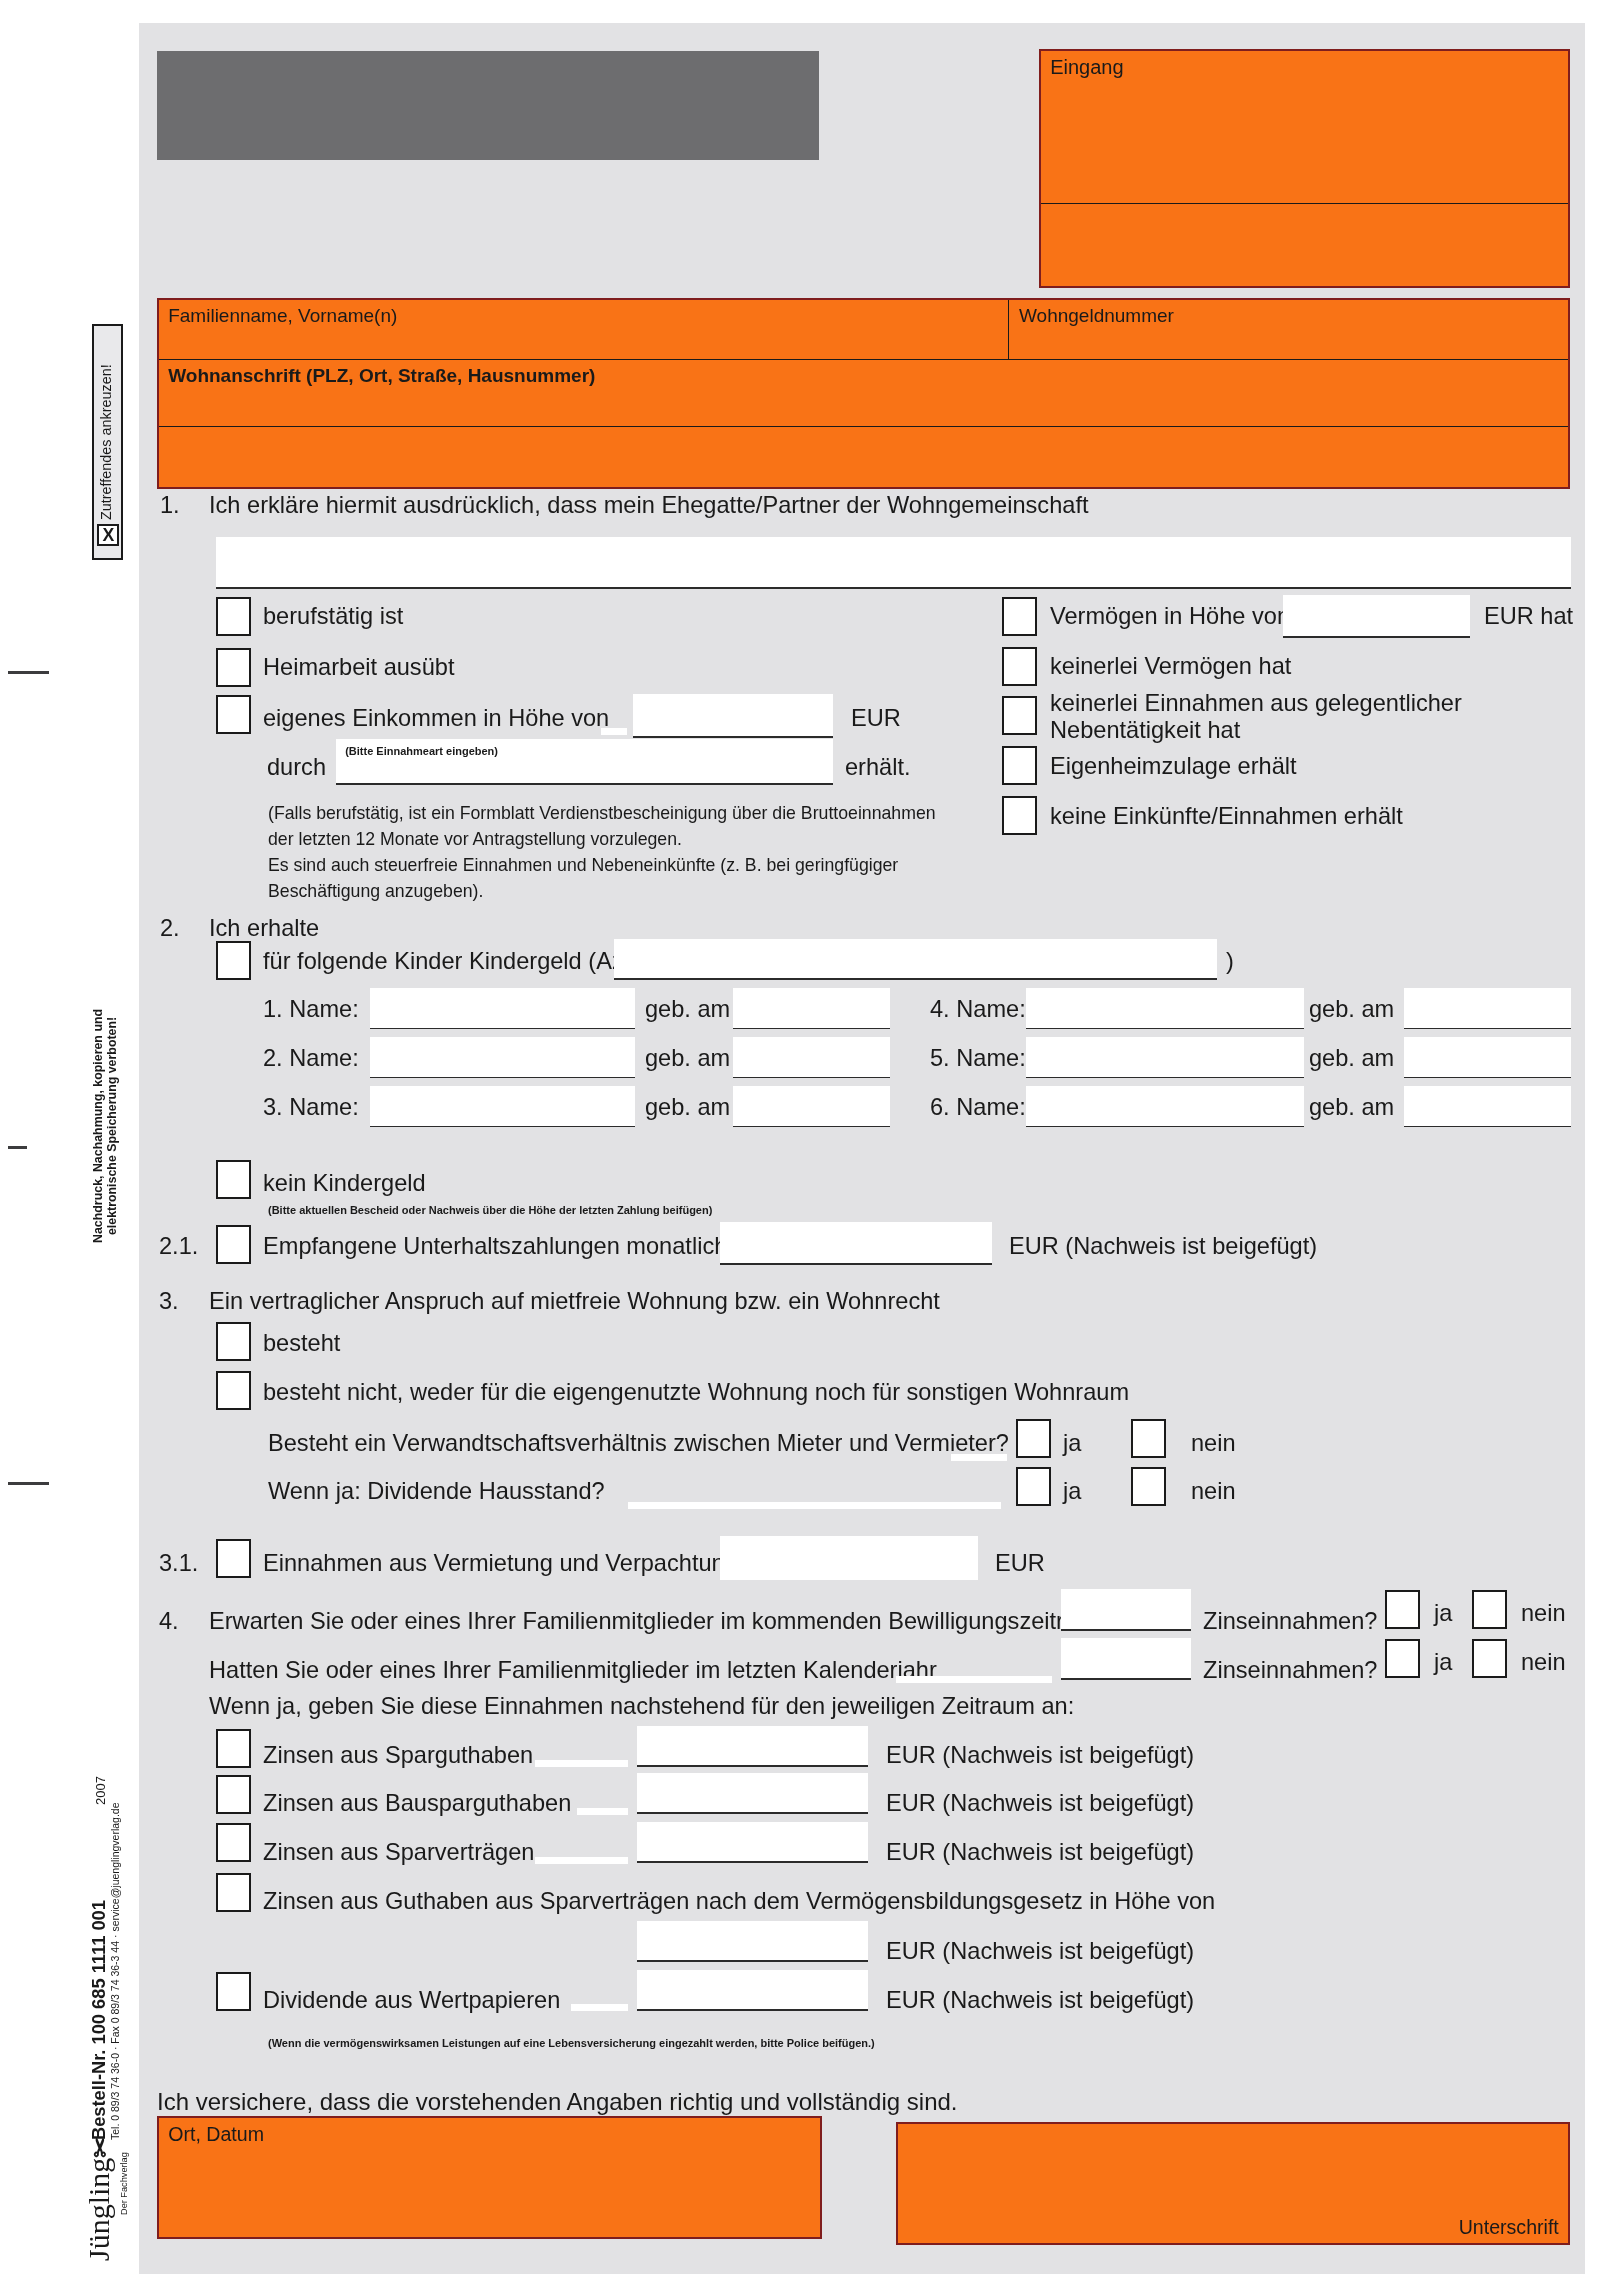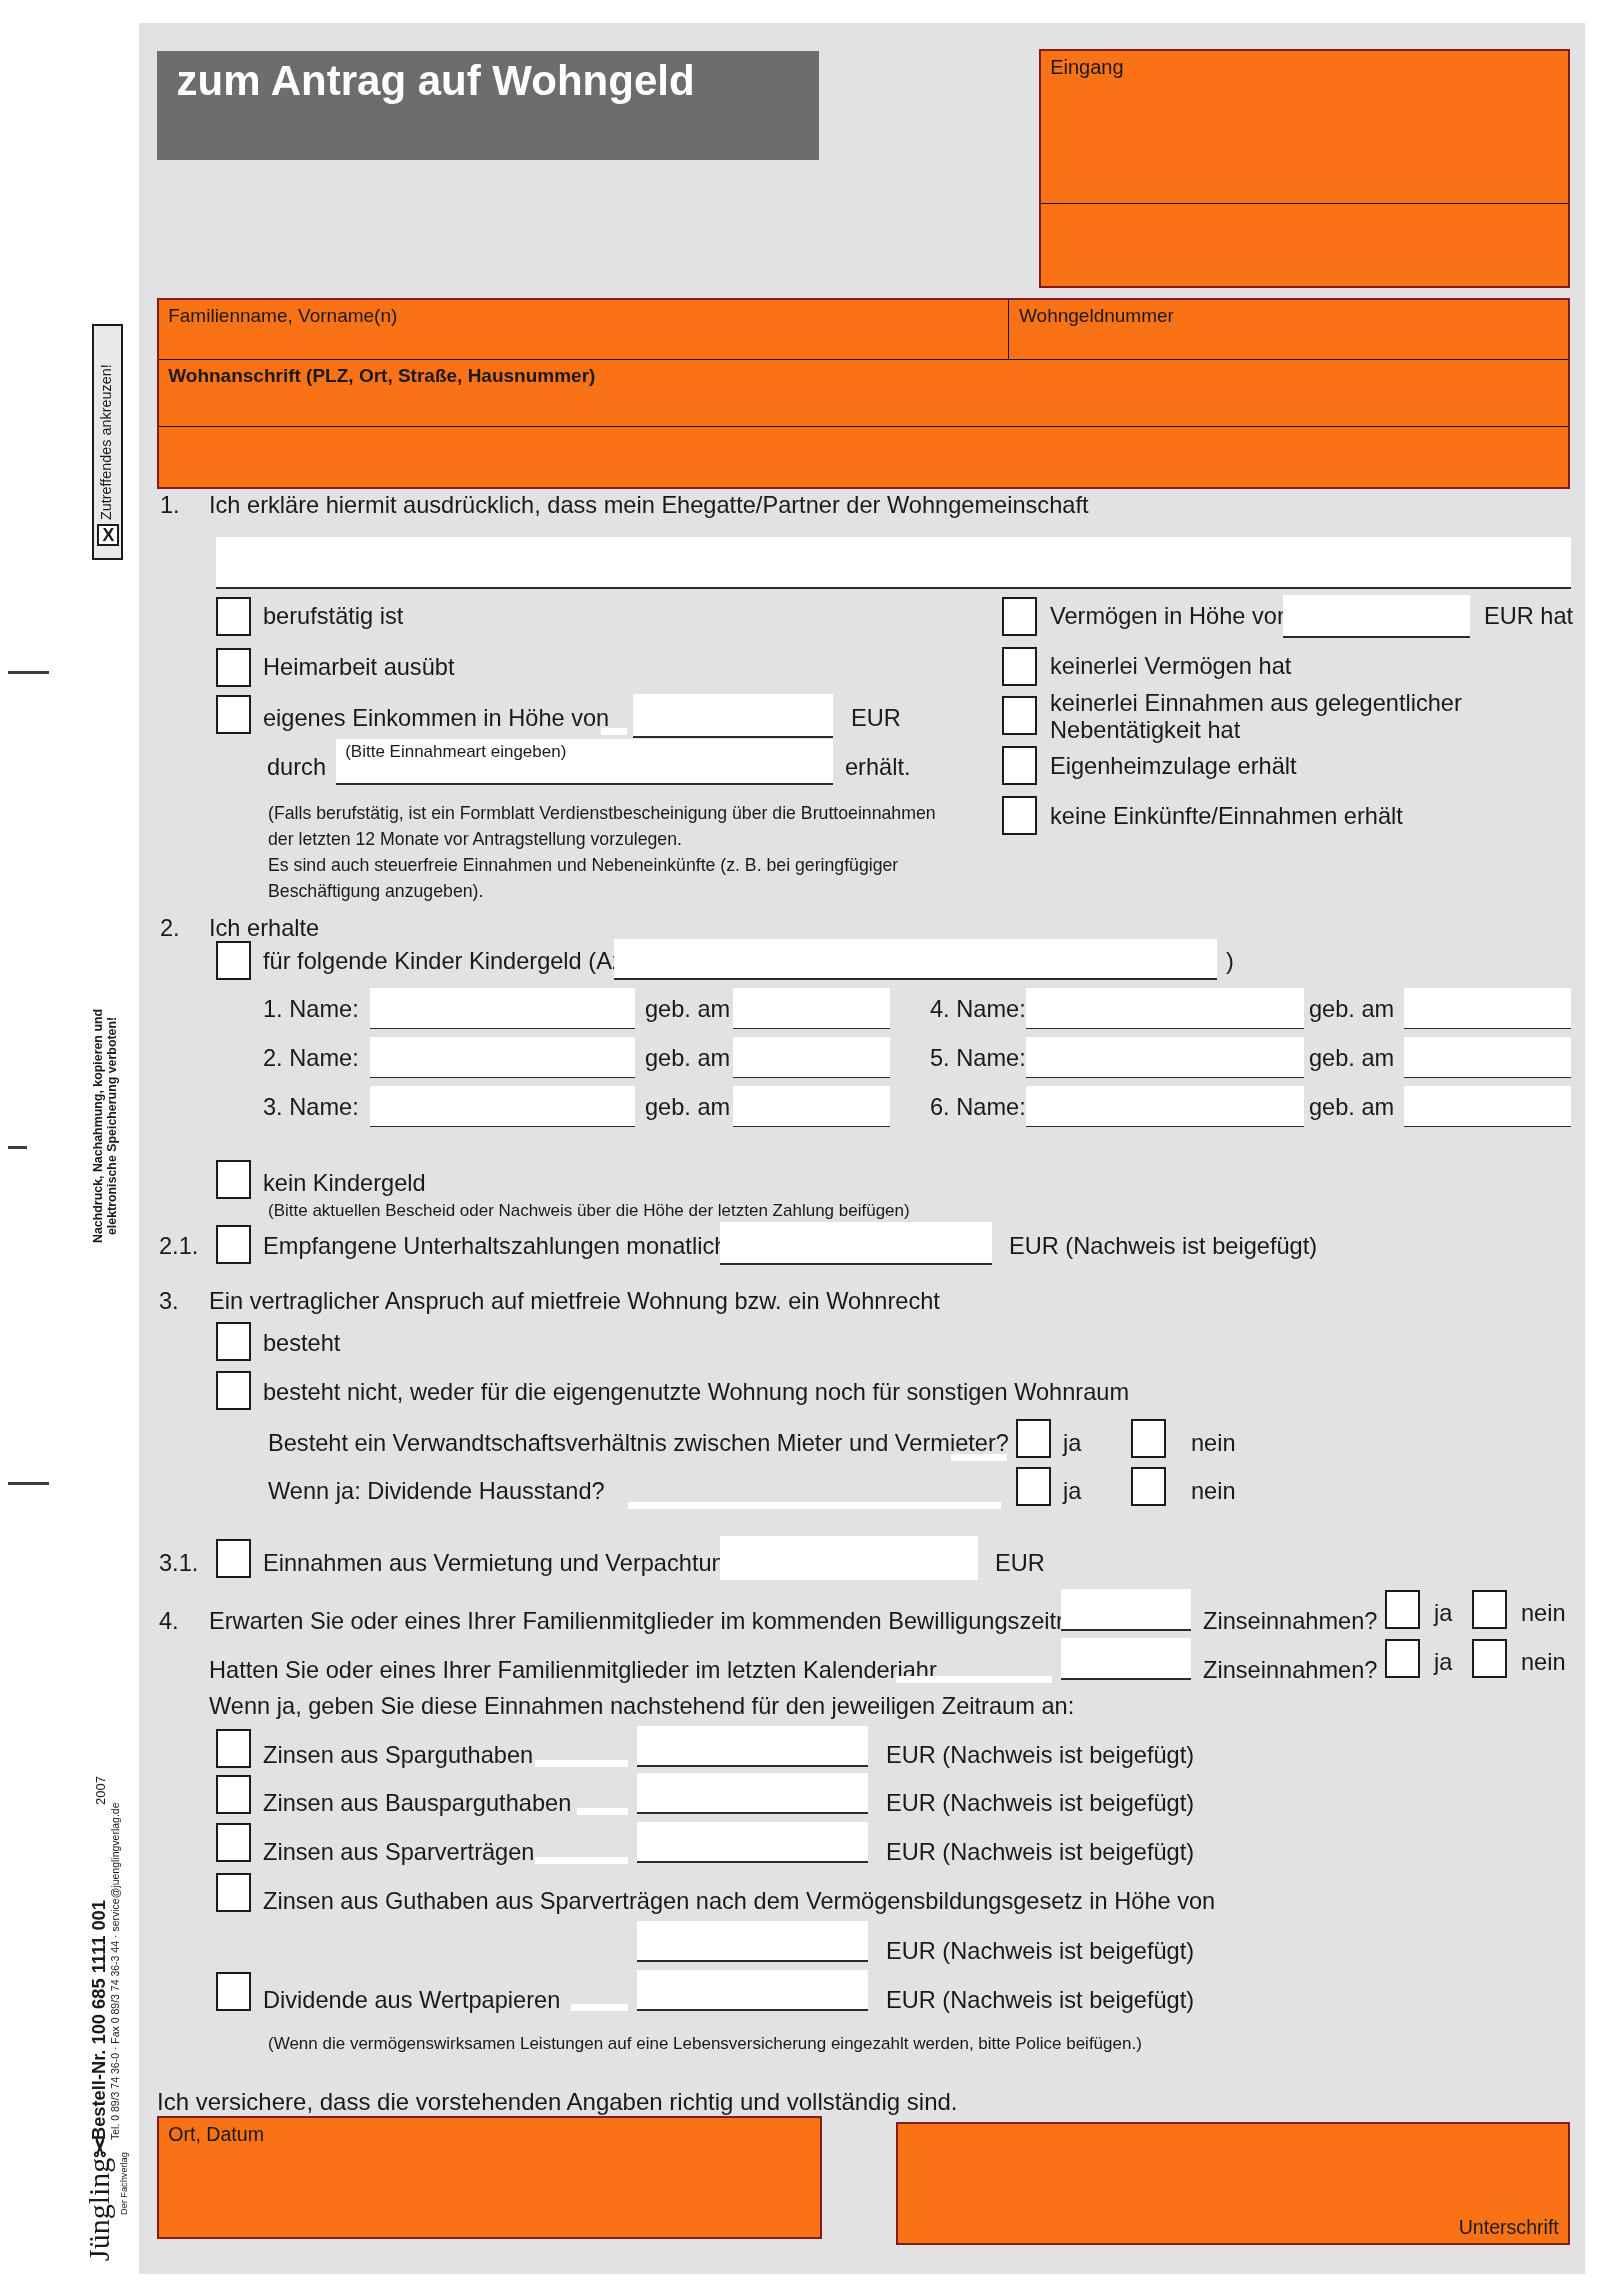--- a/index.html
+++ b/index.html
@@ -11,21 +11,21 @@
   .page{position:absolute;left:139px;top:23px;width:1446px;height:2251px;background:#e2e2e4;}
   .titlebox{position:absolute;left:157px;top:51px;width:662px;height:109px;background:#6d6d6f;
     color:#ffffff;font-weight:bold;font-size:42px;line-height:50px;padding:5.2px 0 0 19.6px;box-sizing:border-box;}
   .frame{position:absolute;background:#f97316;border:2px solid #7f1d1d;box-sizing:border-box;}
   .cb{position:absolute;width:35px;height:39px;background:#ffffff;border:2.6px solid #1a1a1a;box-sizing:border-box;}
   .inp{position:absolute;background:#ffffff;box-sizing:border-box;}
   .ul{border-bottom:2px solid #2b2b2b;}
   .t{position:absolute;font-size:23.6px;line-height:26px;white-space:nowrap;}
   .lbl{position:absolute;font-size:19px;line-height:22px;white-space:nowrap;}
   .note{position:absolute;font-size:17.7px;line-height:26px;white-space:nowrap;}
-  .small{position:absolute;font-size:17px;line-height:19.6px;white-space:nowrap;}
+  .small{position:absolute;font-size:11px;line-height:19.6px;white-space:nowrap;font-weight:bold;}
   .wline{position:absolute;background:#ffffff;height:6.5px;}
   .hline{position:absolute;background:#1a1a1a;height:2px;}
   .vline{position:absolute;background:#1a1a1a;width:2px;}
   .vrot{position:absolute;transform:rotate(-90deg);transform-origin:left top;white-space:nowrap;}
   .mark{position:absolute;background:#3c3c3e;height:2.6px;}
   .xbox{position:absolute;width:22px;height:22px;border:2px solid #1a1a1a;background:#ffffff;
     box-sizing:border-box;font-weight:bold;font-size:17.7px;line-height:18.3px;text-align:center;}
 </style>
 </head>
 <body>
@@ -55,21 +55,20 @@
 </div>
 
 <div class="vrot" style="left:109px;top:2140px;font-size:10.5px;">Tel. 0 89/3 74 36-0 · Fax 0 89/3 74 36-3 44 · service@juenglingverlag.de</div>
 
 <div class="vrot" style="left:82px;top:2261px;font-family:'Liberation Serif',serif;font-size:30px;">
   <span>Jüngling</span><span style="font-family:'Liberation Sans',sans-serif;font-weight:bold;font-size:25px;">✂</span>
 </div>
 <div class="vrot" style="left:119px;top:2215px;font-size:9.2px;">Der Fachverlag</div>
 
 <div class="titlebox">
-  <div>zum Antrag auf Wohngeld</div>
 </div>
 
 <div class="frame" style="left:1039px;top:49px;width:531px;height:239px;">
   <div class="lbl" style="left:9.2px;top:5.2px;font-size:20px;">Eingang</div>
   <div style="position:absolute;left:0;top:152px;width:100%;height:1.3px;background:#1a1a1a;"></div>
 </div>
 
 <div class="frame" style="left:157px;top:298px;width:1413px;height:191px;">
   <div class="hline" style="left:0;top:59px;width:100%;height:1.3px;"></div>
   <div class="hline" style="left:0;top:126px;width:100%;height:1.3px;"></div>

